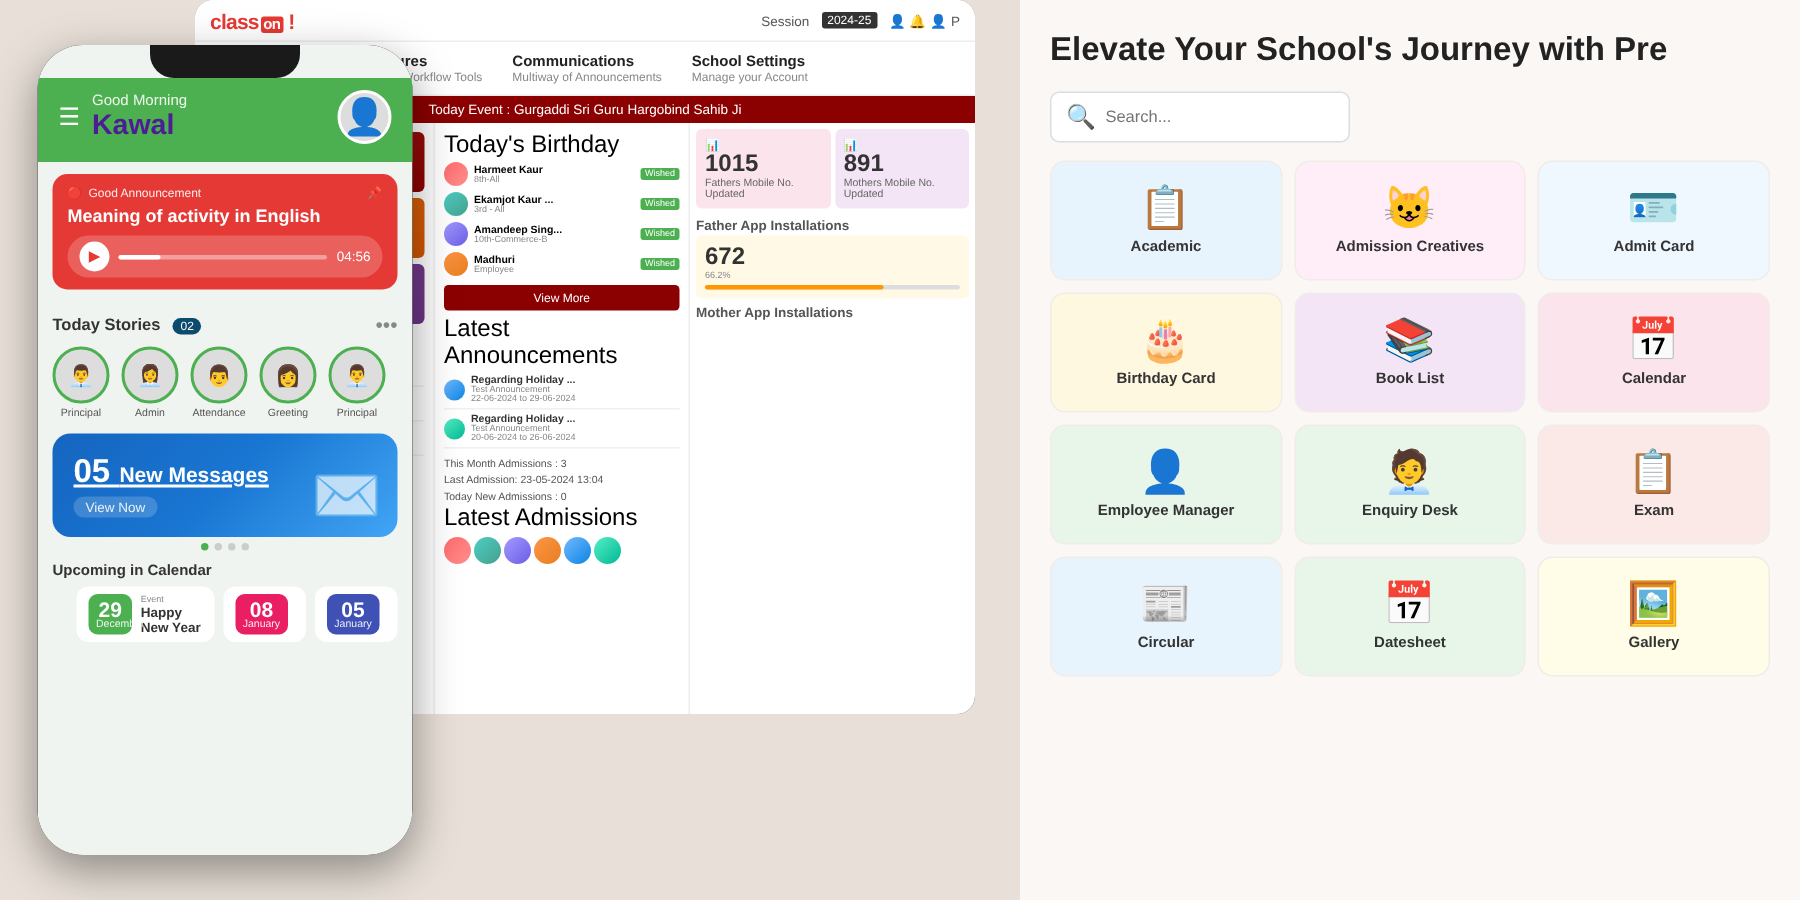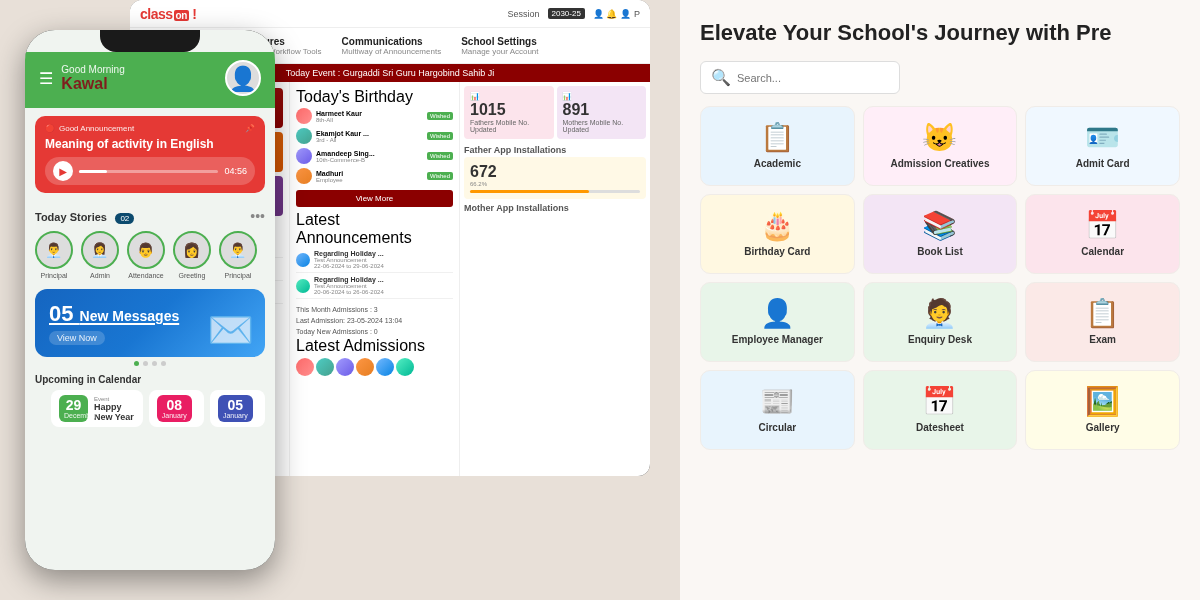--- a/index.html
+++ b/index.html
@@ -351,22 +351,22 @@
       flex: 1;
       padding-left: 8px;
     }
 
     .good-morning {
       color: rgba(255,255,255,0.9);
       font-size: 10px;
     }
 
     .user-name {
-      color: #7f1d1d;
-      font-size: 16px;
+      color: #4c1d95;
+      font-size: 19px;
       font-weight: 700;
     }
 
     .avatar-circle {
       width: 36px;
       height: 36px;
       border-radius: 50%;
       background: #ddd;
       overflow: hidden;
       border: 2px solid white;
@@ -703,21 +703,21 @@
 
 <div class="left-section">
 
   <div class="tablet-frame">
     <div class="tablet-screen">
 
       <div class="tablet-header">
         <div class="logo-text">class<span>on</span> !</div>
         <div class="header-right">
           <span>Session</span>
-          <span class="session-badge">2030-25</span>
+          <span class="session-badge">2024-25</span>
           <span>👤 🔔 👤 P</span>
         </div>
       </div>
 
       <div class="tablet-nav">
         <div class="nav-item">
           <div class="nav-main">Dashboard</div>
           <div class="nav-sub">Overview and Statistics</div>
         </div>
         <div class="nav-item">

